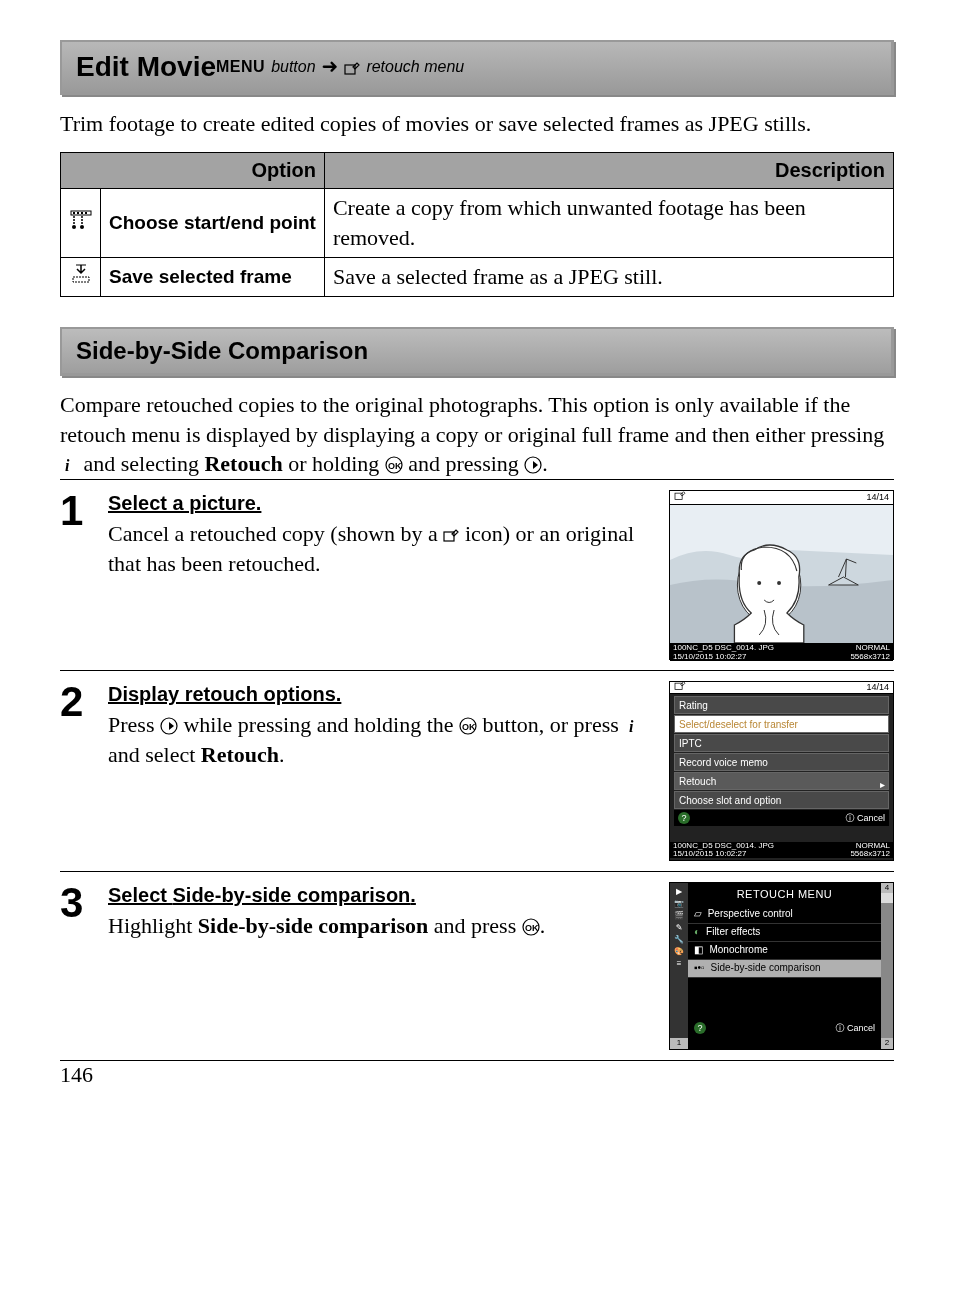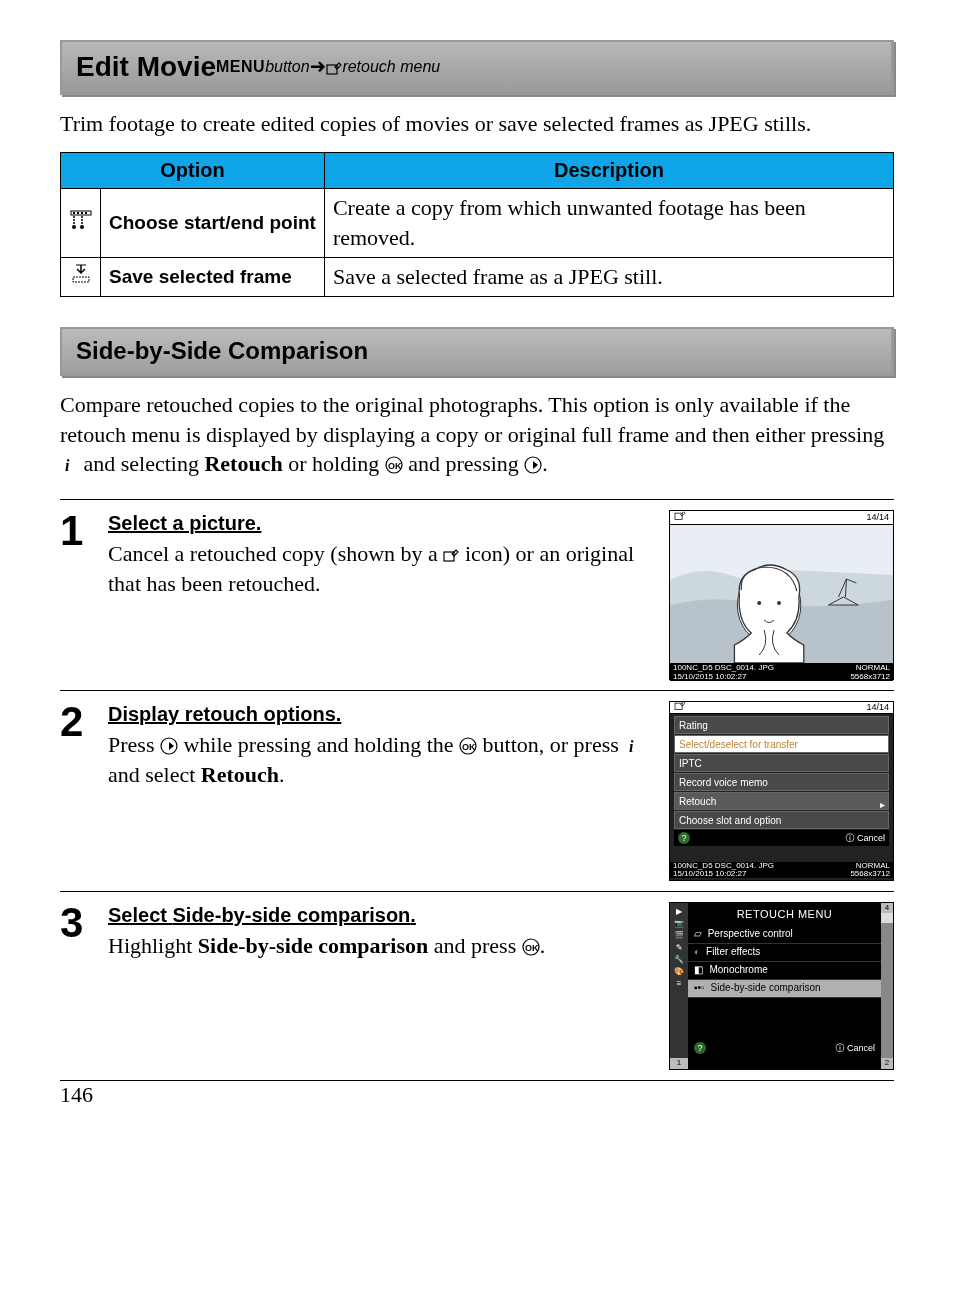--- a/index.html
+++ b/index.html
@@ -27,41 +27,42 @@
   .header-title {
     font-family: Arial, Helvetica, sans-serif;
     font-weight: bold;
     font-size: 28px;
   }
   .header-right {
     font-family: Arial, Helvetica, sans-serif;
     font-size: 16px;
     display: flex;
     align-items: center;
+    gap: 6px;
   }
   .header-right .menu-lbl { font-weight: bold; letter-spacing: 0.5px; }
   .header-right .italic { font-style: italic; }
   .arrow { font-size: 20px; }
   .intro { margin-bottom: 14px; }
   table.options {
     width: 100%;
     border-collapse: collapse;
     margin-bottom: 30px;
   }
   table.options th, table.options td {
     border: 1px solid #000;
     padding: 4px 8px;
     vertical-align: middle;
   }
   table.options th {
-    background: #0ea5e9;
+    background: #a3a3a3;
     font-family: Arial, Helvetica, sans-serif;
     font-weight: bold;
     font-size: 20px;
-    text-align: center;
+    text-align: right;
   }
   .opt-icon-cell { width: 40px; text-align: center; border-right: none; }
   .opt-label-cell {
     font-family: Arial, Helvetica, sans-serif;
     font-weight: bold;
     font-size: 19px;
     border-left: none;
     padding-left: 0;
     white-space: nowrap;
   }
@@ -70,21 +71,21 @@
     border-right-width: 3px;
     border-bottom-width: 3px;
     background: linear-gradient(to bottom, #bcbcbc 0%, #9e9e9e 100%);
     padding: 6px 14px;
     font-family: Arial, Helvetica, sans-serif;
     font-weight: bold;
     font-size: 24px;
     margin-bottom: 14px;
     box-shadow: 2px 2px 0 #888;
   }
-  .compare-intro { margin-bottom: 20px; }
+  .compare-intro { }
   .step-block {
     border-top: 1px solid #000;
     border-bottom: 1px solid #000;
     padding: 10px 0 10px 0;
     display: flex;
     gap: 14px;
     margin-bottom: -1px;
   }
   .step-num {
     font-family: Arial, Helvetica, sans-serif;

